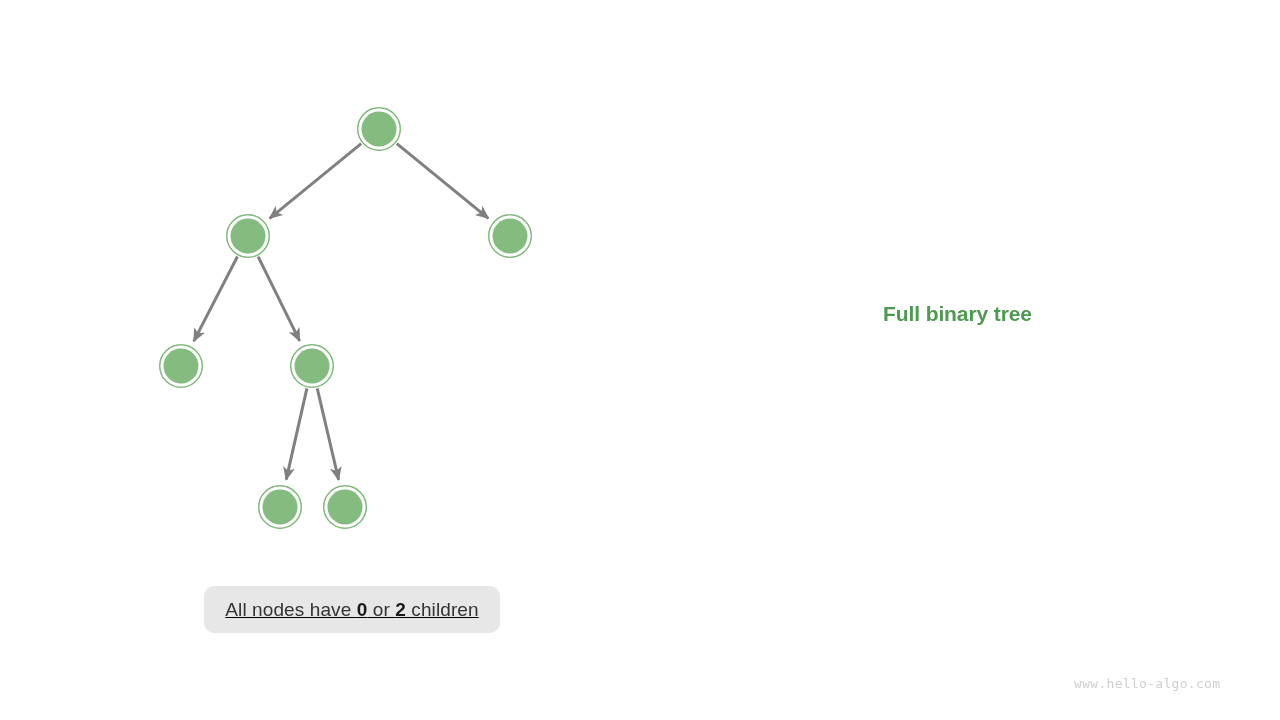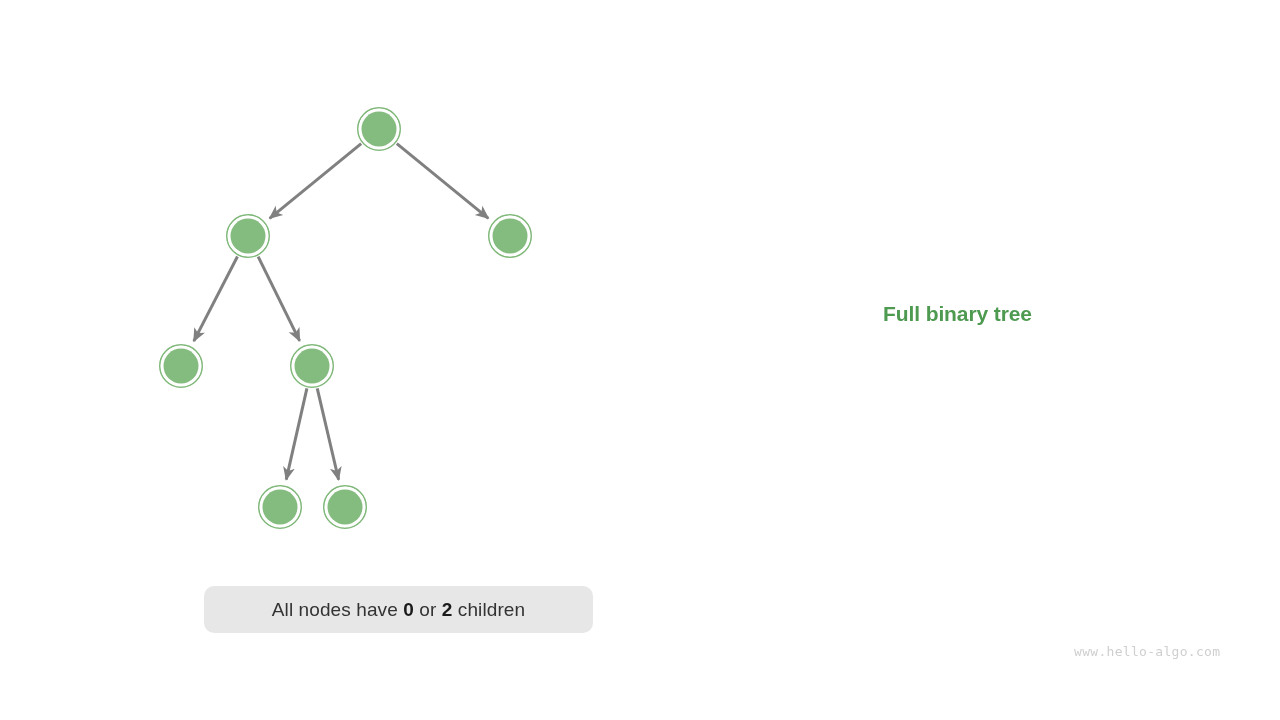--- a/index.html
+++ b/index.html
@@ -30,43 +30,44 @@
     font-size: 21px;
     font-weight: bold;
     color: #4e9a51;
     letter-spacing: -0.1px;
     white-space: nowrap;
   }
   .caption-box {
     position: absolute;
     left: 204px;
     top: 586px;
-    width: 389px;
+    width: 296px;
     height: 47px;
     background: #e7e7e7;
     border-radius: 10px;
     display: flex;
     align-items: center;
     justify-content: center;
+    text-decoration: underline;
   }
   .caption-text {
     font-family: "Liberation Sans", sans-serif;
     font-size: 19px;
     color: #333333;
     white-space: nowrap;
     letter-spacing: 0.1px;
   }
   .caption-text b {
     font-weight: bold;
     color: #1b1b1b;
   }
   .watermark {
     position: absolute;
     left: 1074px;
-    top: 644px;
+    top: 676px;
     font-family: "DejaVu Sans Mono", "Liberation Mono", monospace;
     font-size: 13px;
     color: #cfcfcf;
     letter-spacing: 0.3px;
     white-space: nowrap;
   }
 </style>
 </head>
 <body>
 

